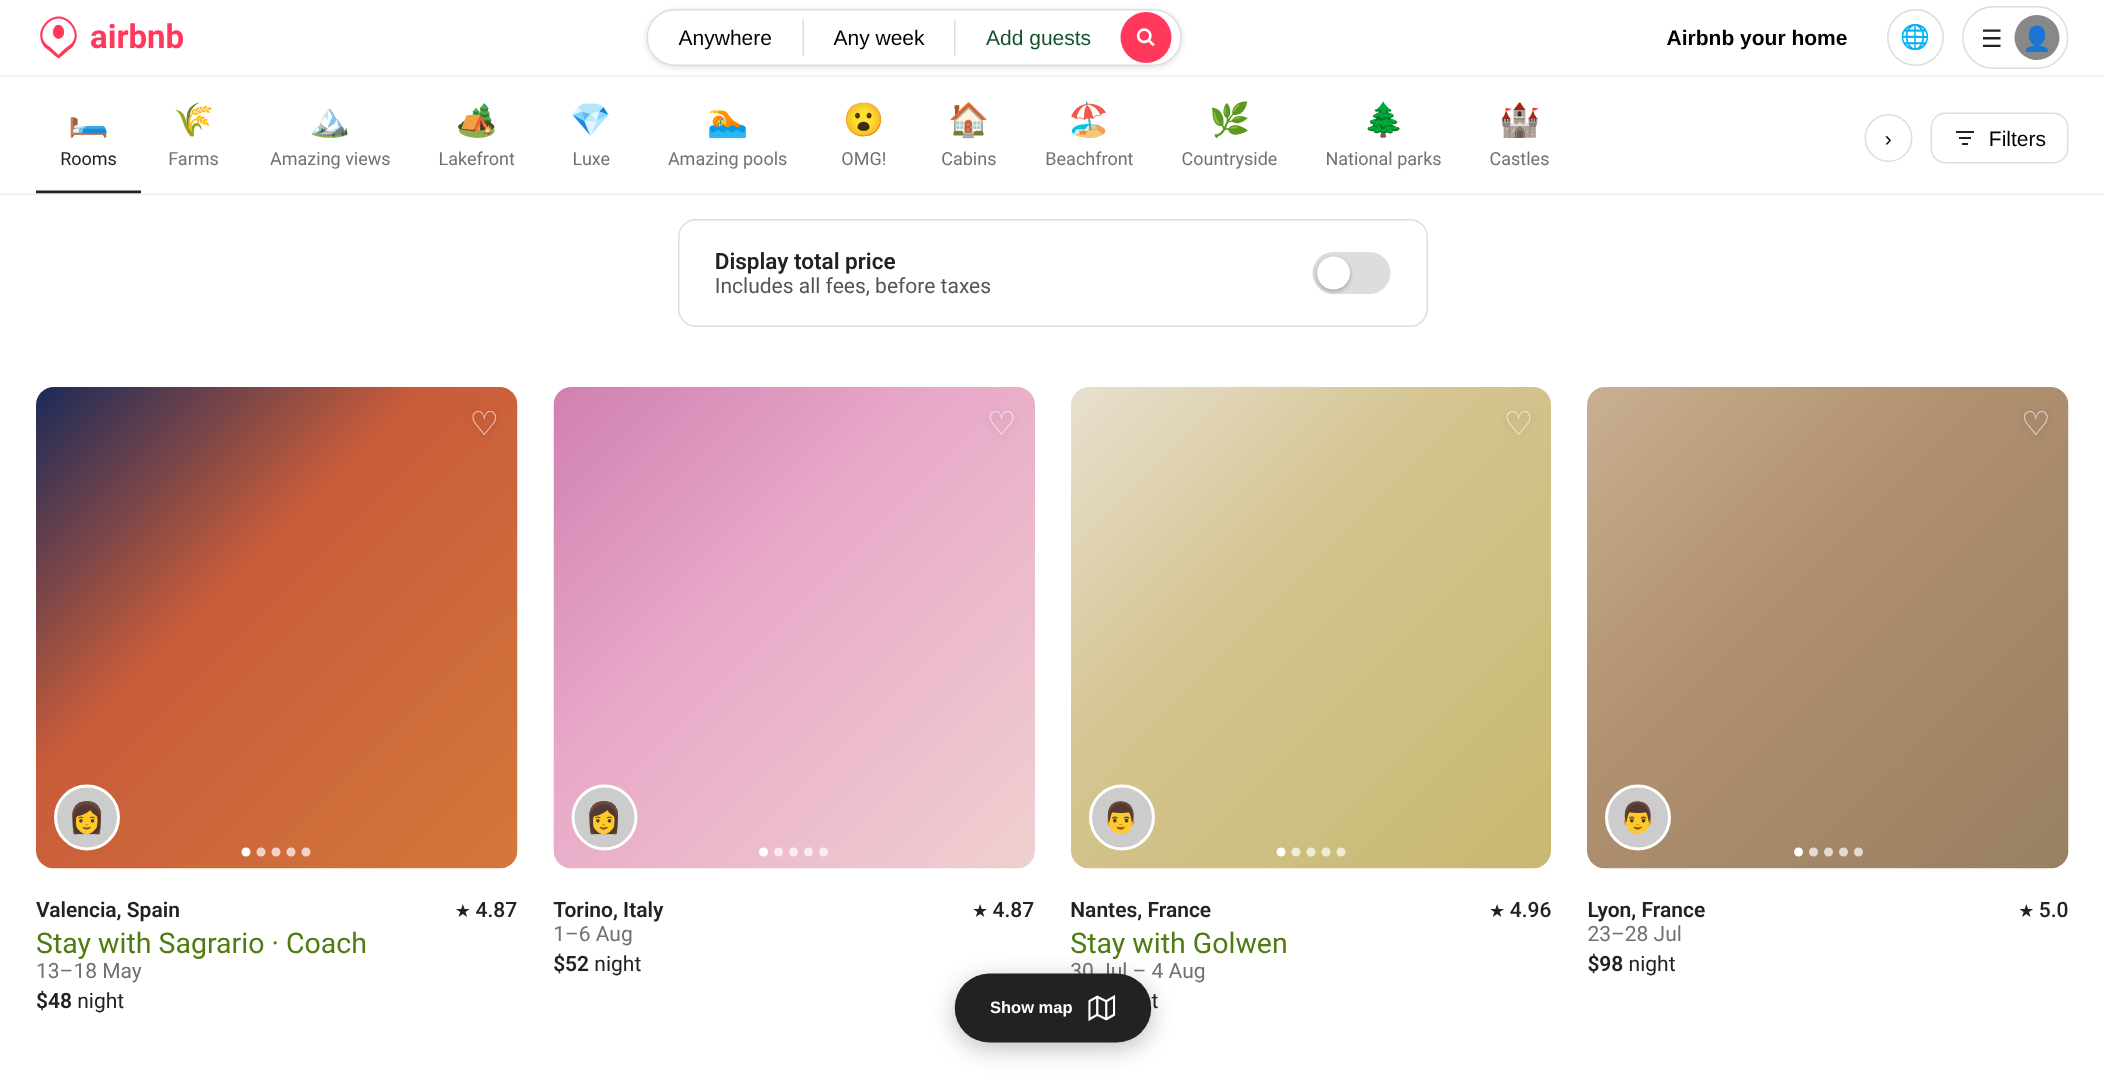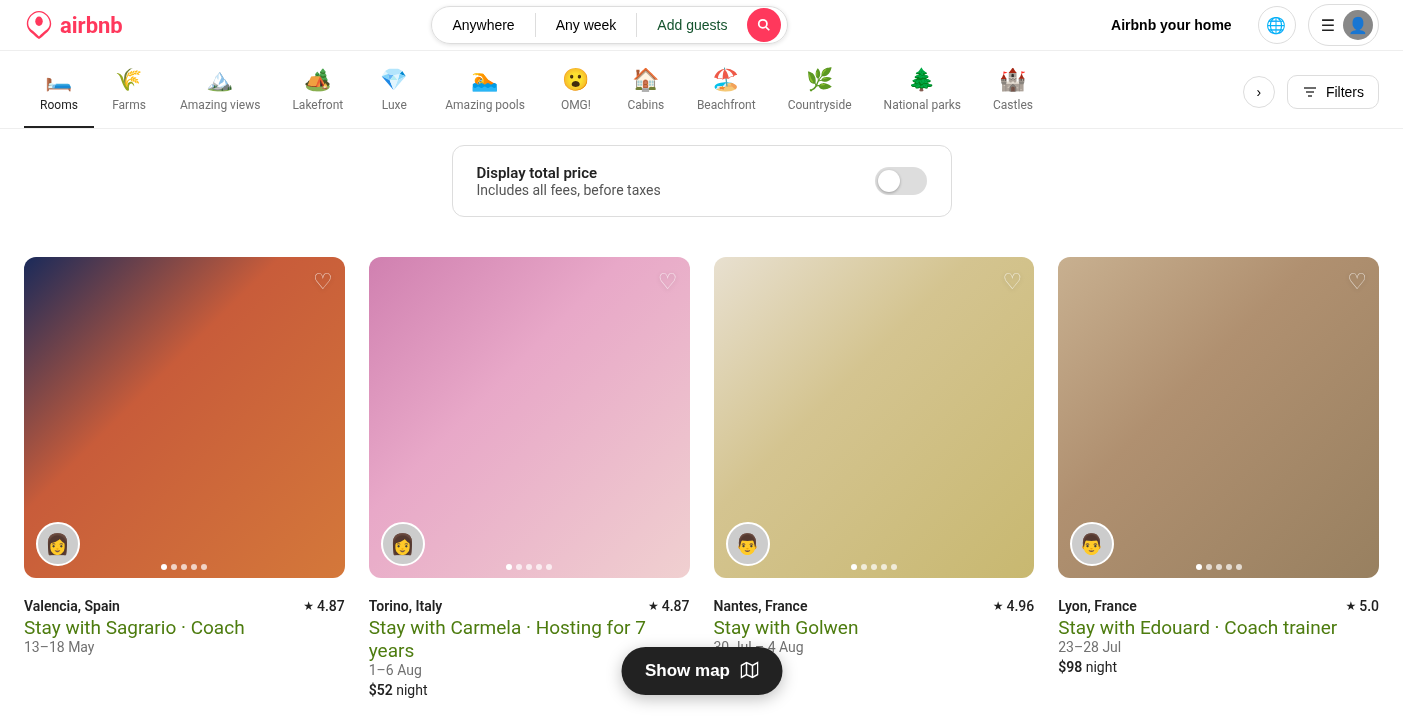--- a/index.html
+++ b/index.html
@@ -292,23 +292,24 @@
     .show-map-btn {
       position: fixed;
       bottom: 28px;
       left: 50%;
       transform: translateX(-50%);
       background: #222;
       color: #fff;
       border: none;
       border-radius: 30px;
       padding: 14px 24px;
-      font-size: 17px;
+      font-size: 11px;
       font-weight: 600;
       display: flex;
+      align-items: center;
       gap: 10px;
       cursor: pointer;
       box-shadow: 0 4px 16px rgba(0,0,0,0.25);
       z-index: 200;
     }
   </style>
 </head>
 <body>
 
 <header class="header">
@@ -443,20 +444,21 @@
     <div class="listing-info">
       <div class="listing-title-row">
         <span class="listing-location">Valencia, Spain</span>
         <div class="listing-rating">
           <span class="star-icon">★</span>
           <span>4.87</span>
         </div>
       </div>
       <div class="listing-host">Stay with Sagrario · Coach</div>
       <div class="listing-dates">13–18 May</div>
+      <div class="listing-price"><strong>$48</strong> night</div>
     </div>
   </div>
       <div class="listing-card">
     <div class="listing-image-wrap">
       <div class="listing-image-placeholder" style="background: linear-gradient(135deg, #d080b0 0%, #e8a8c8 40%, #f0d0d0 100%)"></div>
       <button class="heart-btn">♡</button>
       <div class="host-avatar-wrap">👩</div>
       <div class="image-dots">
             <div class="dot active"></div>
             <div class="dot"></div>
@@ -466,21 +468,20 @@
           </div>
     </div>
     <div class="listing-info">
       <div class="listing-title-row">
         <span class="listing-location">Torino, Italy</span>
         <div class="listing-rating">
           <span class="star-icon">★</span>
           <span>4.87</span>
         </div>
       </div>
-      <div class="listing-host">Stay with Carmela · Hosting for 7 years</div>
       <div class="listing-dates">1–6 Aug</div>
       <div class="listing-price"><strong>$52</strong> night</div>
     </div>
   </div>
       <div class="listing-card">
     <div class="listing-image-wrap">
       <div class="listing-image-placeholder" style="background: linear-gradient(135deg, #e8e0d0 0%, #d4c490 40%, #c8b870 100%)"></div>
       <button class="heart-btn">♡</button>
       <div class="host-avatar-wrap">👨</div>
       <div class="image-dots">
@@ -518,21 +519,20 @@
           </div>
     </div>
     <div class="listing-info">
       <div class="listing-title-row">
         <span class="listing-location">Lyon, France</span>
         <div class="listing-rating">
           <span class="star-icon">★</span>
           <span>5.0</span>
         </div>
       </div>
-      <div class="listing-host">Stay with Edouard · Coach trainer</div>
       <div class="listing-dates">23–28 Jul</div>
       <div class="listing-price"><strong>$98</strong> night</div>
     </div>
   </div>
     </div>
 </section>
 
 <button class="show-map-btn">
   <span>Show map</span>
   <svg width="18" height="18" viewBox="0 0 24 24" fill="none" stroke="#fff" stroke-width="2">

